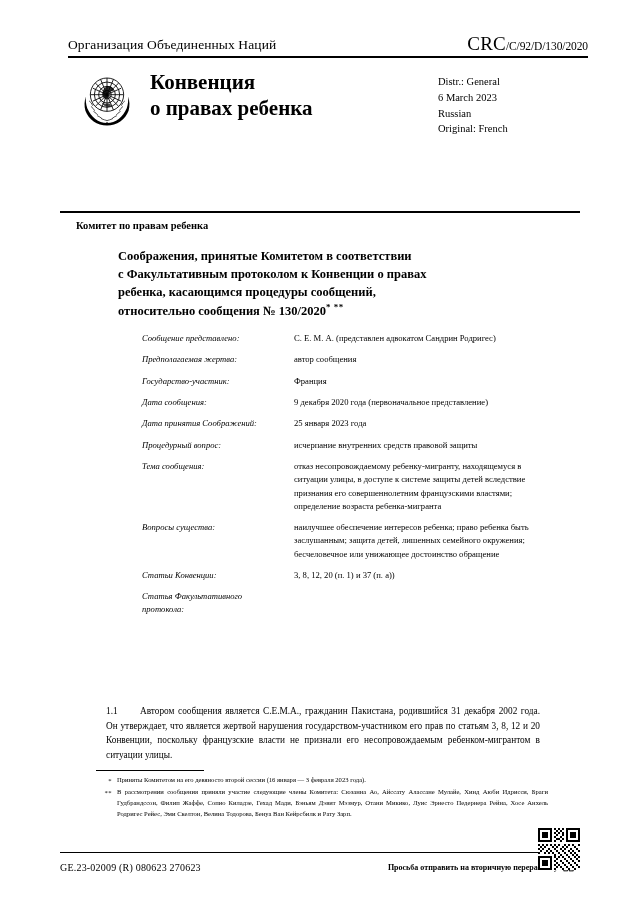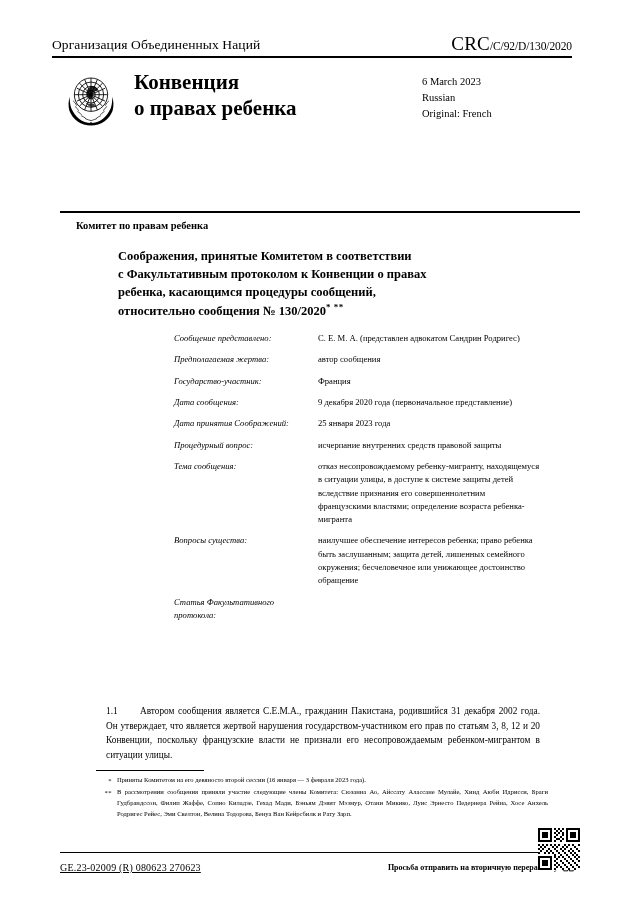--- a/index.html
+++ b/index.html
@@ -18,21 +18,21 @@
   .page {
     position: absolute;
     left: 0; top: 0;
     width: 640px;
     height: 905px;
   }
 
   
   .masthead {
     position: absolute;
-    left: 52px;
+    left: 68px;
     top: 34px;
     width: 520px;
   }
   .mast-top {
     display: flex;
     align-items: flex-end;
     justify-content: space-between;
     padding-bottom: 2px;
   }
   .org-title {
@@ -130,22 +130,21 @@
   }
   .meta-row {
     display: flex;
     align-items: flex-start;
     margin-bottom: 8px;
   }
   .meta-label {
     flex: 0 0 138px;
     font-style: italic;
     line-height: 1.5;
-    padding-right: 6px;
-    margin-left: 32px;
+    padding-right: 14px;
   }
   .meta-value {
     flex: 1 1 auto;
     line-height: 1.55;
   }
 
   
   .para {
     position: absolute;
     left: 106px;
@@ -207,21 +206,20 @@
     top: 860px;
     width: 520px;
     display: flex;
     align-items: center;
     justify-content: space-between;
   }
   .job-no {
     font-size: 10px;
     letter-spacing: .2px;
     white-space: nowrap;
-    text-decoration: underline;
   }
   .recycle-block {
     display: flex;
     align-items: center;
     gap: 3px;
     margin-left: auto;
     margin-right: 4px;
   }
   .recycle-text {
     font-size: 8px;
@@ -288,20 +286,21 @@
           <path d="M50 84 l-3 4 h6 z" fill="#000"></path>
         </svg>
       </div>
 
       <div class="conv-title">
         <div>Конвенция</div>
         <div>о правах ребенка</div>
       </div>
 
       <div class="distr">
+        <div>Distr.: General</div>
         <div>6 March 2023</div>
         <div>Russian</div>
         <div>Original: French</div>
       </div>
     </div>
   </div>
 
   <div class="section-rule"></div>
 
   <div class="committee">Комитет по правам ребенка</div>
@@ -348,20 +347,24 @@
     <div class="meta-row">
       <div class="meta-label">Тема сообщения:</div>
       <div class="meta-value">отказ несопровождаемому ребенку-мигранту, находящемуся в ситуации улицы, в доступе к системе защиты детей вследствие признания его совершеннолетним французскими властями; определение возраста ребенка-мигранта</div>
     </div>
 
     <div class="meta-row">
       <div class="meta-label">Вопросы существа:</div>
       <div class="meta-value">наилучшее обеспечение интересов ребенка; право ребенка быть заслушанным; защита детей, лишенных семейного окружения; бесчеловечное или унижающее достоинство обращение</div>
     </div>
 
+    <div class="meta-row">
+      <div class="meta-label">Статьи Конвенции:</div>
+      <div class="meta-value">3, 8, 12, 20 (п. 1) и 37 (п. a))</div>
+    </div>
 
     <div class="meta-row">
       <div class="meta-label">Статья Факультативного протокола:</div>
     </div>
 
   </div>
 
   <div class="para">
     <span class="pnum">1.1</span><span>Автором сообщения является С.Е.М.А., гражданин Пакистана, родившийся 31 декабря 2002 года. Он утверждает, что является жертвой нарушения государством-участником его прав по статьям 3, 8, 12 и 20 Конвенции, поскольку французские власти не признали его несопровождаемым ребенком-мигрантом в ситуации улицы.</span>
   </div>

